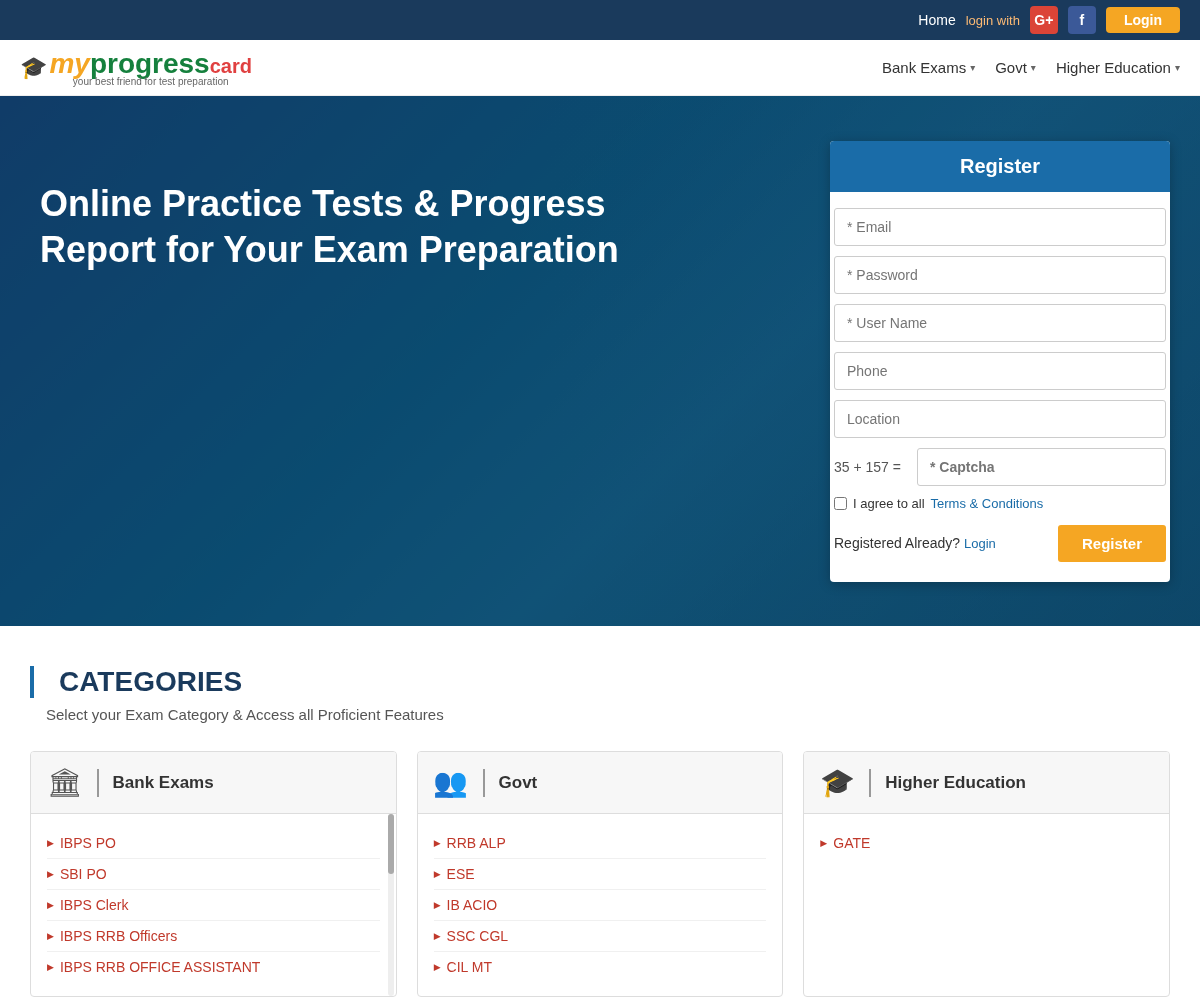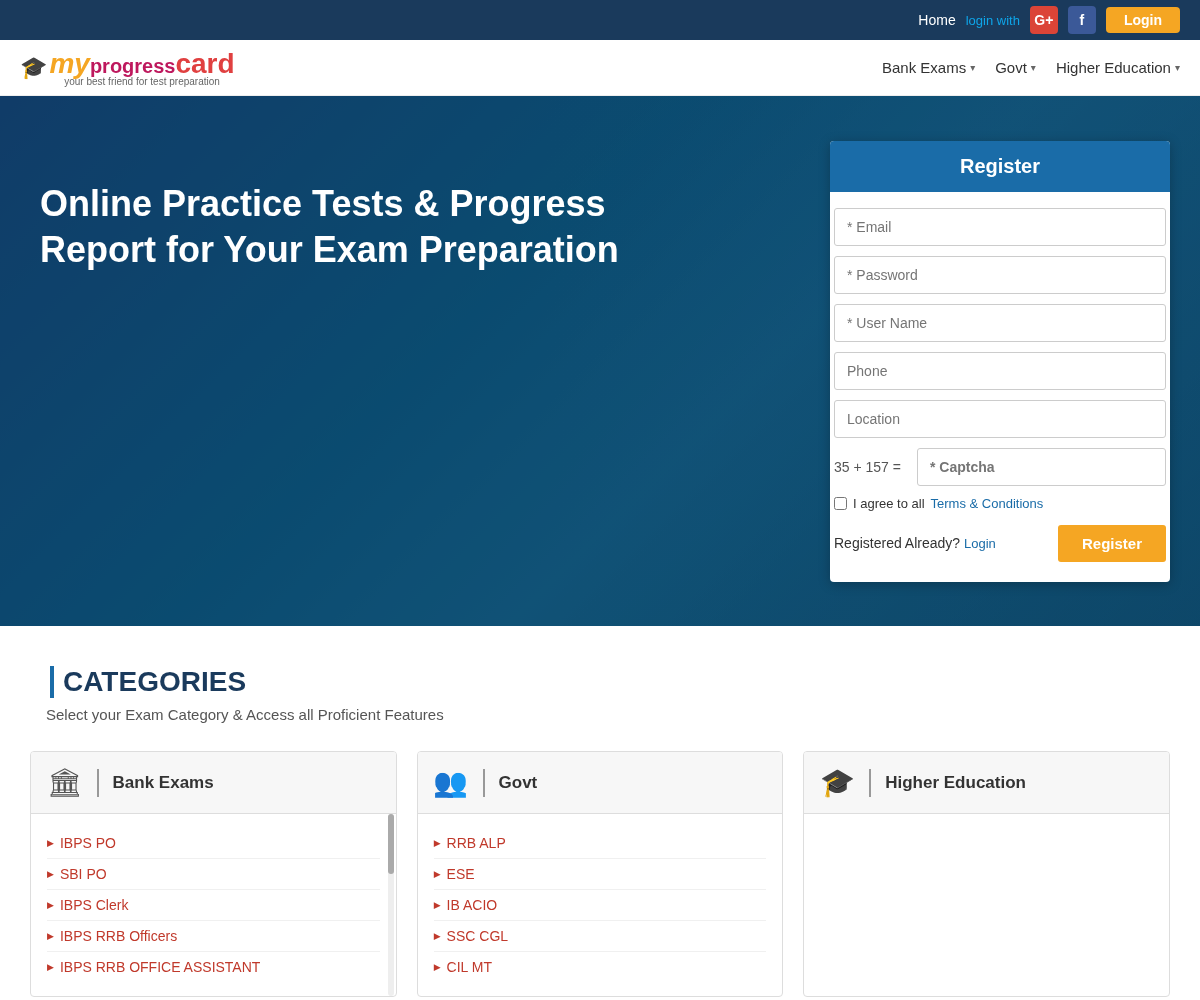--- a/index.html
+++ b/index.html
@@ -10,21 +10,21 @@
       background: #1a3a5c;
       color: #fff;
       display: flex;
       justify-content: flex-end;
       align-items: center;
       padding: 6px 20px;
       gap: 10px;
       font-size: 14px;
     }
     .top-bar a { color: #fff; text-decoration: none; }
-    .top-bar .login-with-label { color: #0ea5e9; font-size: 13px; }
+    .top-bar .login-with-label { color: #fdba74; font-size: 13px; }
     .social-btn {
       display: inline-flex; align-items: center; justify-content: center;
       width: 28px; height: 28px; border-radius: 4px; color: #fff;
       font-weight: bold; font-size: 14px; cursor: pointer;
     }
     .social-btn.google { background: #db4437; }
     .social-btn.facebook { background: #3b5998; }
     .login-btn {
       background: #f5a623; color: #fff; border: none; padding: 5px 18px;
       border-radius: 4px; cursor: pointer; font-size: 14px; font-weight: bold;
@@ -36,22 +36,22 @@
       display: flex;
       align-items: center;
       justify-content: space-between;
       padding: 8px 20px;
       border-bottom: 1px solid #eee;
       position: relative;
       z-index: 10;
     }
     .logo { display: flex; align-items: center; }
     .logo-text-my { color: #f5a623; font-size: 28px; font-style: italic; font-weight: bold; }
-    .logo-text-progress { color: #be185d; font-size: 20px; font-weight: bold; }
-    .logo-text-card { color: #e04040; font-size: 28px; font-weight: bold; }
+    .logo-text-progress { color: #15803d; font-size: 28px; font-weight: bold; }
+    .logo-text-card { color: #e04040; font-size: 20px; font-weight: bold; }
     .logo-sub { font-size: 10px; color: #666; display: block; text-align: center; margin-top: -4px; }
     .logo-icon { color: #f5a623; font-size: 22px; margin-right: 2px; }
     .nav-links { display: flex; align-items: center; gap: 20px; }
     .nav-item {
       color: #333; text-decoration: none; font-size: 15px; font-weight: 500;
       cursor: pointer; display: flex; align-items: center; gap: 4px;
     }
     .nav-arrow { font-size: 10px; color: #666; }
 
     
@@ -108,23 +108,22 @@
     .already-login { color: #1a6ca8; text-decoration: none; font-size: 13px; }
     .register-btn {
       background: #f5a623; color: #fff; border: none; padding: 10px 24px;
       border-radius: 3px; cursor: pointer; font-size: 15px; font-weight: bold;
     }
 
     
     .categories-section { padding: 40px 30px; background: #fff; }
     .categories-title {
       display: flex; align-items: center; gap: 0;
-      border-left: 4px solid #1a6ca8; padding-left: 9px;
+      border-left: 4px solid #1a6ca8; padding-left: 25px;
       margin-bottom: 8px;
-      margin-left: 20px;
     }
     .categories-title h2 { font-size: 28px; color: #1a3a5c; font-weight: bold; text-transform: uppercase; }
     .categories-subtitle { color: #555; font-size: 15px; margin-bottom: 28px; padding-left: 16px; }
     .categories-grid { display: flex; gap: 20px; flex-wrap: wrap; }
     .category-card {
       border: 1px solid #ddd; border-radius: 4px; flex: 1; min-width: 280px;
       overflow: hidden; background: #fff;
     }
     .category-card-header {
       background: #f7f7f7; border-bottom: 1px solid #ddd;
@@ -274,15 +273,20 @@
             <li>CIL MT</li>
           </ul>
         </div>
       </div>
       <div class="category-card">
         <div class="category-card-header">
     <span class="category-icon">🎓</span>
     <span class="category-divider"></span>
     <span class="category-name">Higher Education</span>
   </div>
+        <div class="bank-card-body">
+          <ul class="category-list">
+            <li>GATE</li>
+          </ul>
+        </div>
       </div>
     </div>
 </div>
 
 </body></html>

